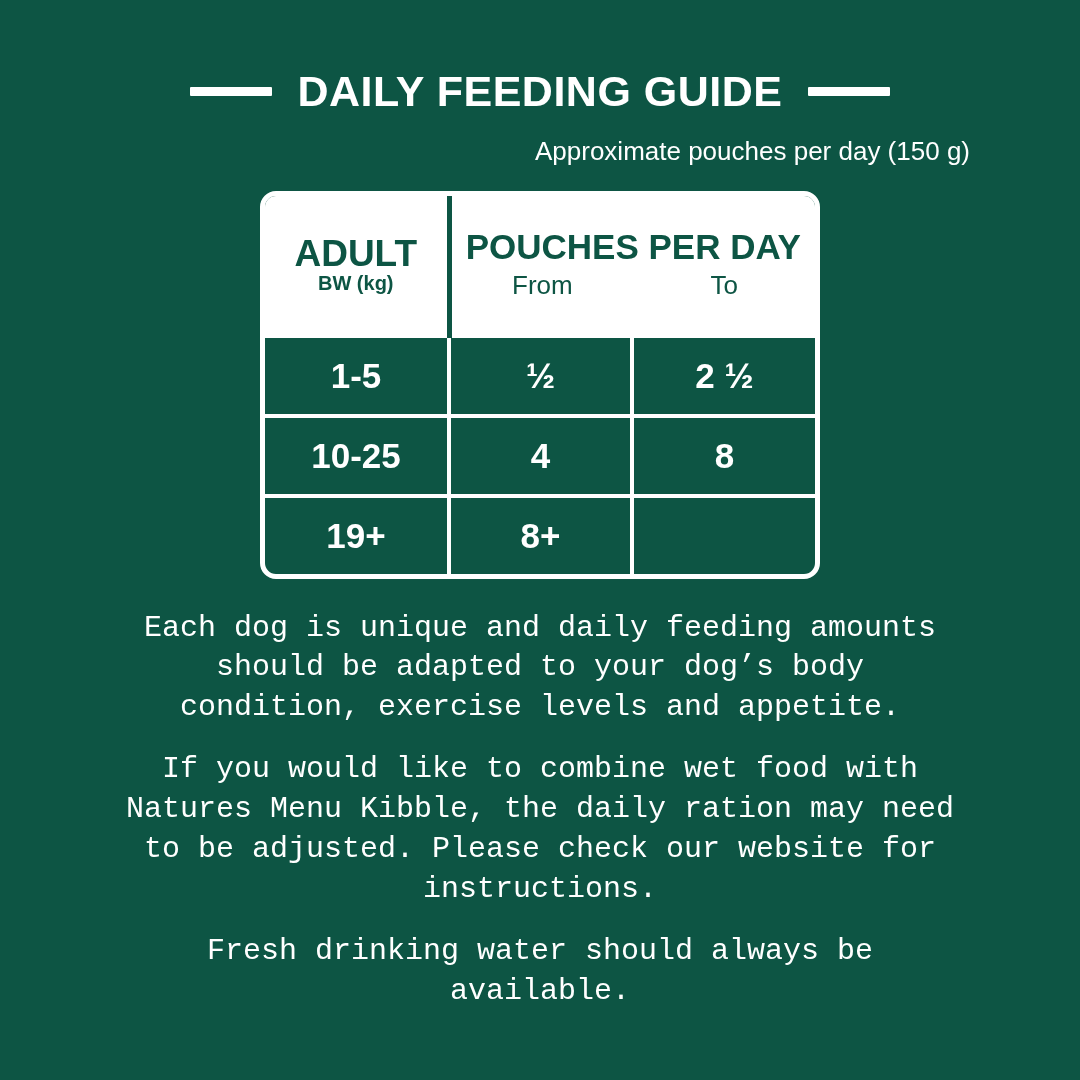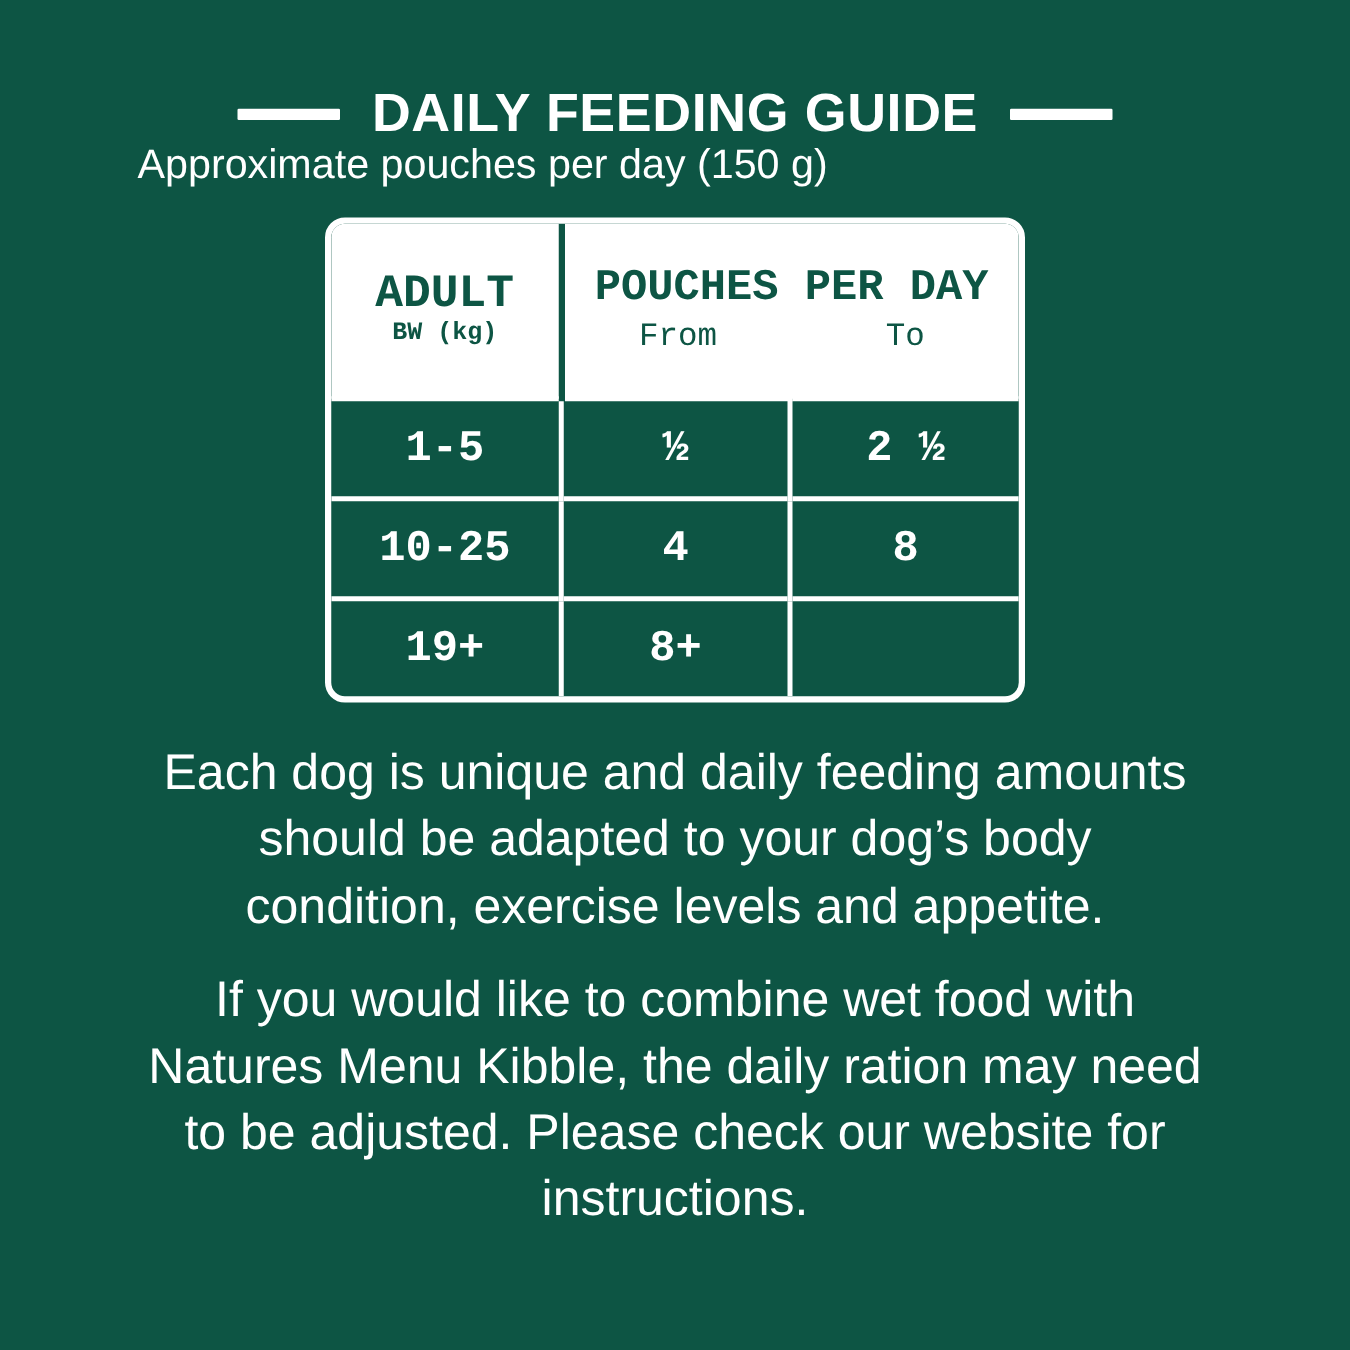--- a/index.html
+++ b/index.html
@@ -37,42 +37,41 @@
     border-radius: 1px;
   }
   .main-title {
     font-size: 43px;
     font-weight: bold;
     letter-spacing: 0.5px;
     white-space: nowrap;
     line-height: 1;
   }
   .subtitle {
-    text-align: left;
-    font-size: 33px;
-    margin-top: 0;
+    text-align: right;
+    font-size: 26px;
+    margin-top: 24px;
     line-height: 1.1;
   }
 
   
   .table-wrap {
     margin-top: 25px;
     width: 550px;
     margin-left: auto;
     margin-right: auto;
     border: 5px solid #ffffff;
     border-radius: 16px;
     overflow: hidden;
     background: #0d5544;
   }
   table.feeding {
     width: 100%;
     border-collapse: collapse;
     table-layout: fixed;
-    font-family: Liberation Mono, monospace;
   }
   table.feeding td, table.feeding th {
     padding: 0;
     text-align: center;
     vertical-align: middle;
   }
 
   
   .hdr-cell {
     background: #ffffff;
@@ -106,24 +105,25 @@
     border-right: 4px solid #ffffff;
   }
   .body-row td:last-child { border-right: none; }
 
   
   .notes {
     margin-top: 30px;
     text-align: center;
   }
   .note {
-    font-size: 40px;
+    font-size: 30px;
     line-height: 1.33;
     margin: 0 0 22px 0;
     padding: 0 8px;
+    font-family: Liberation Mono, monospace;
   }
   .note:last-child { margin-bottom: 0; }
 </style>
 </head>
 <body>
 
 <div class="page">
 
   <div class="title-row">
     <span class="title-rule"></span>
@@ -165,15 +165,16 @@
         <td>8+</td>
         <td></td>
       </tr>
     </tbody>
       </table>
   </div>
 
   <div class="notes">
     <p class="note">Each dog is unique and daily feeding amounts should be adapted to your dog’s body condition, exercise levels and appetite.</p>
     <p class="note">If you would like to combine wet food with Natures Menu Kibble, the daily ration may need to be adjusted. Please check our website for instructions.</p>
+    <p class="note">Fresh drinking water should always be available.</p>
   </div>
 
 </div>
 
 </body></html>

